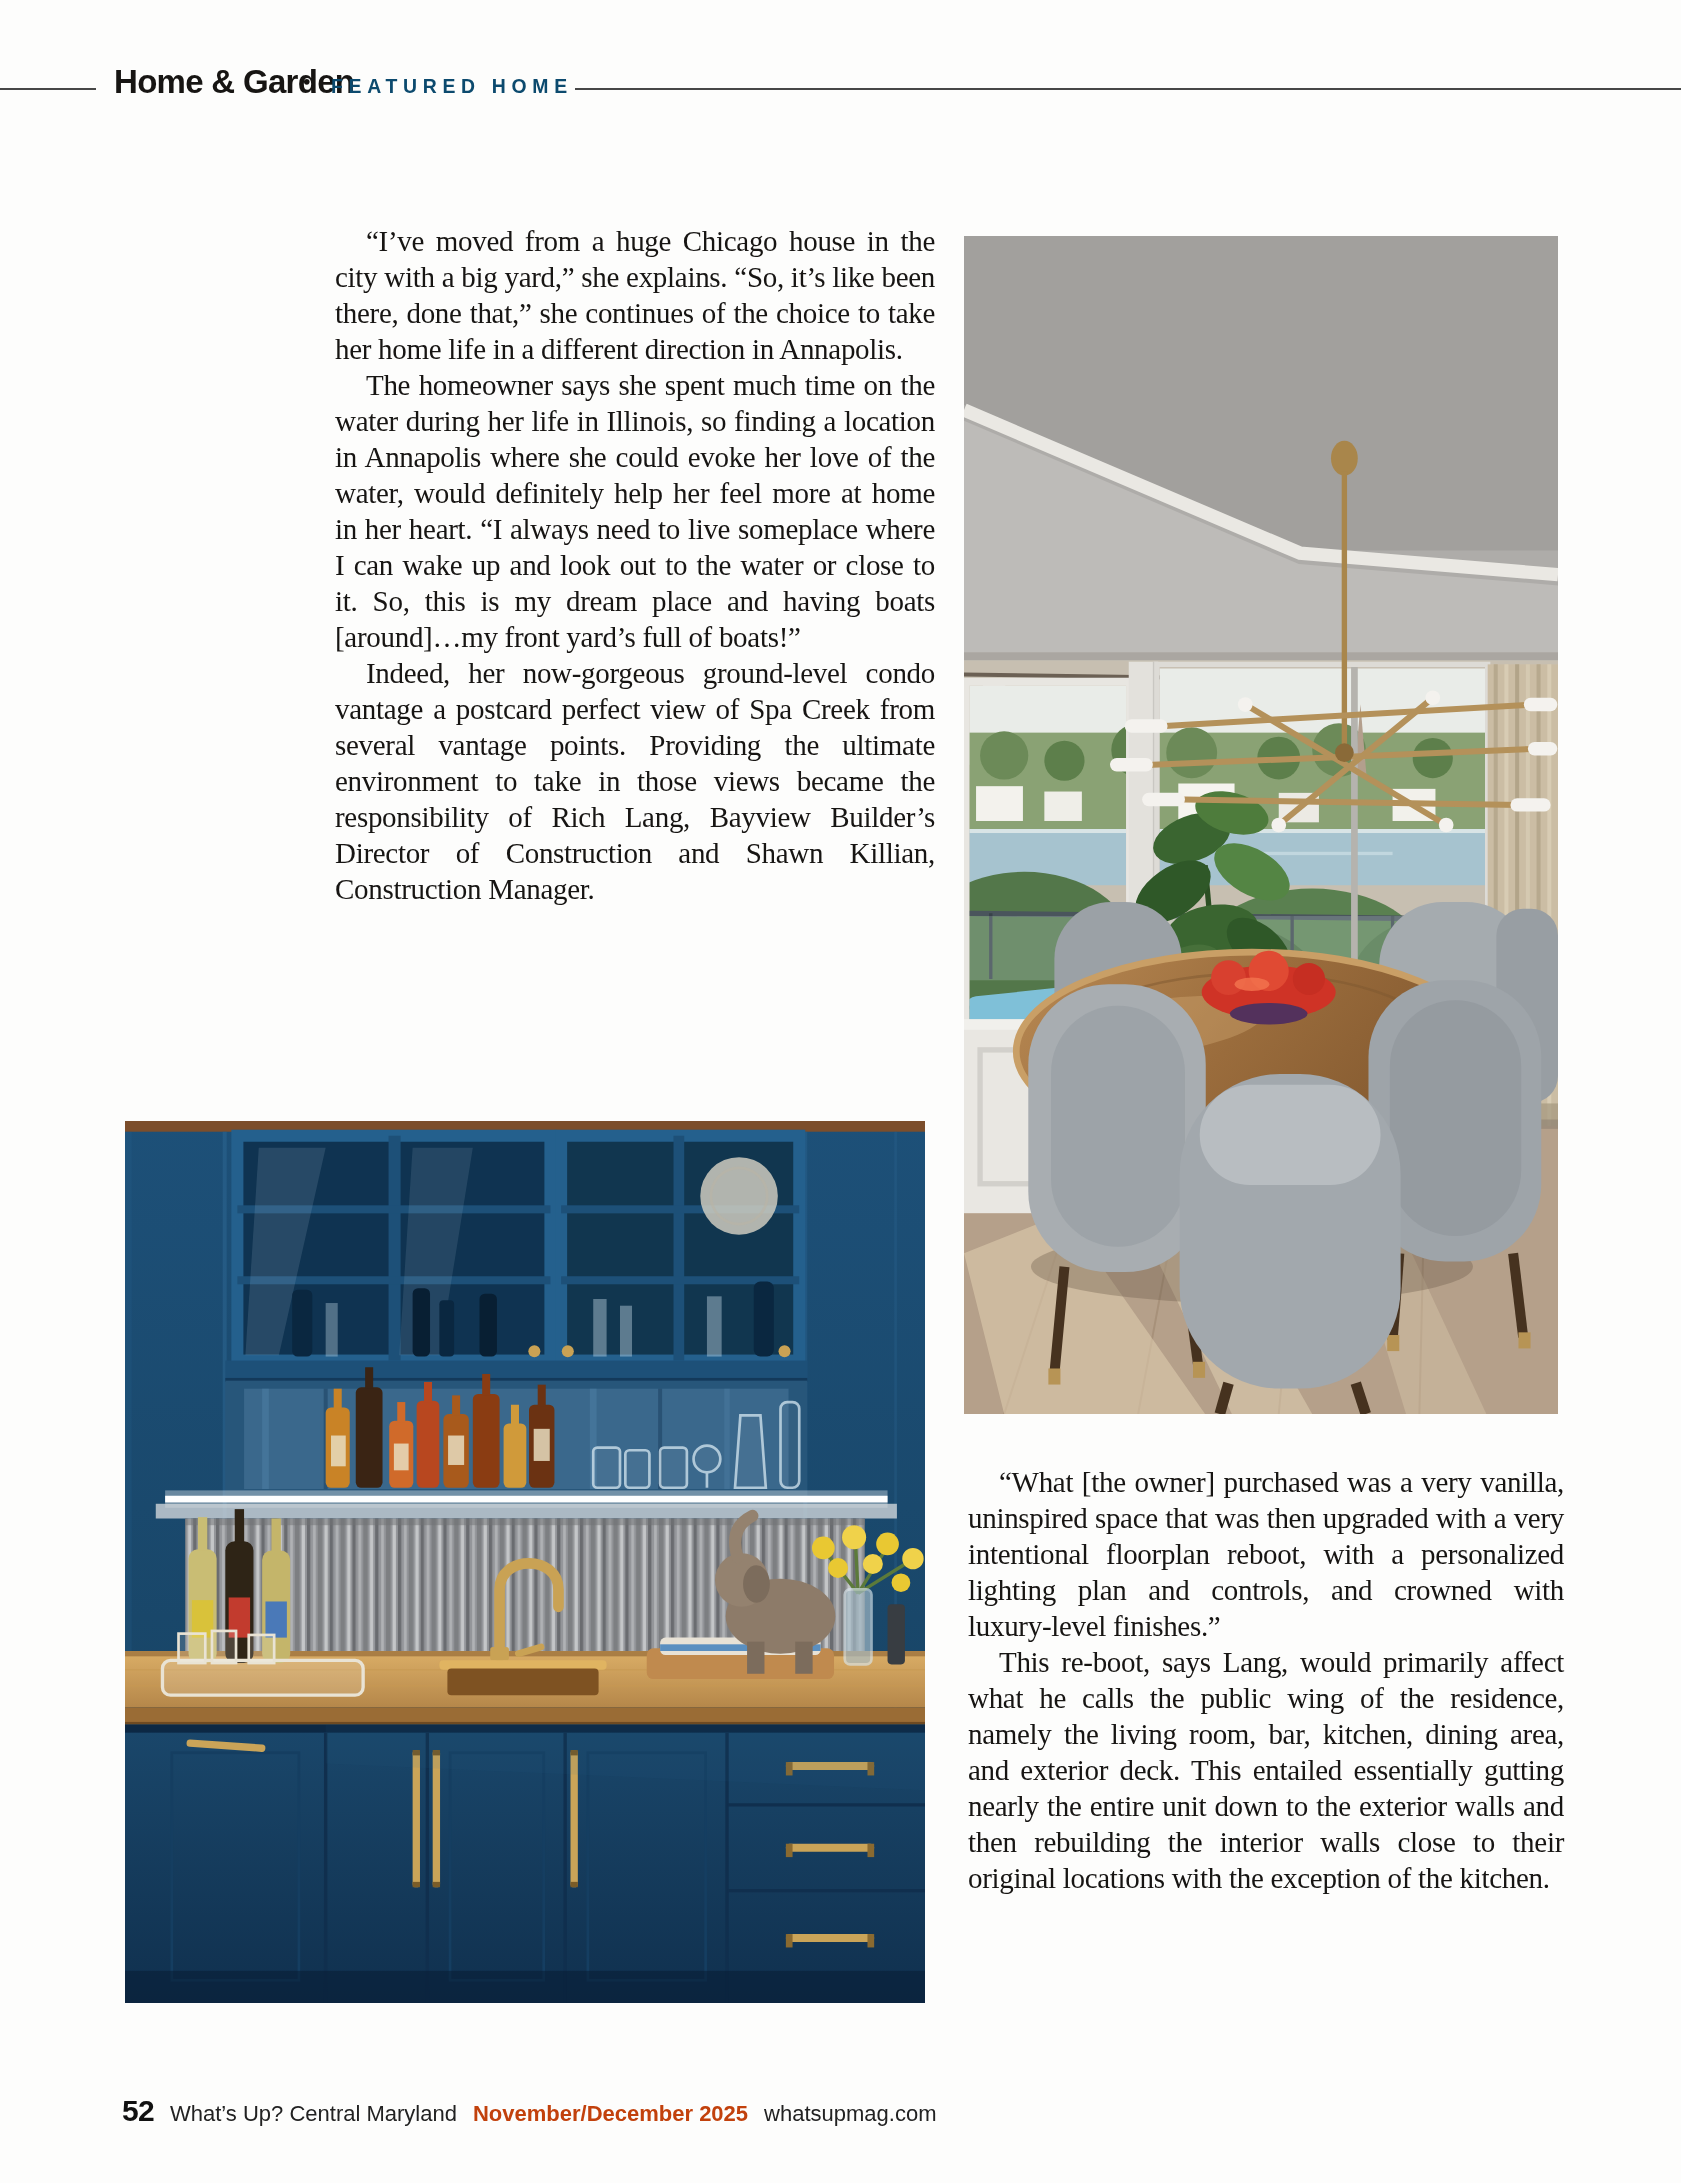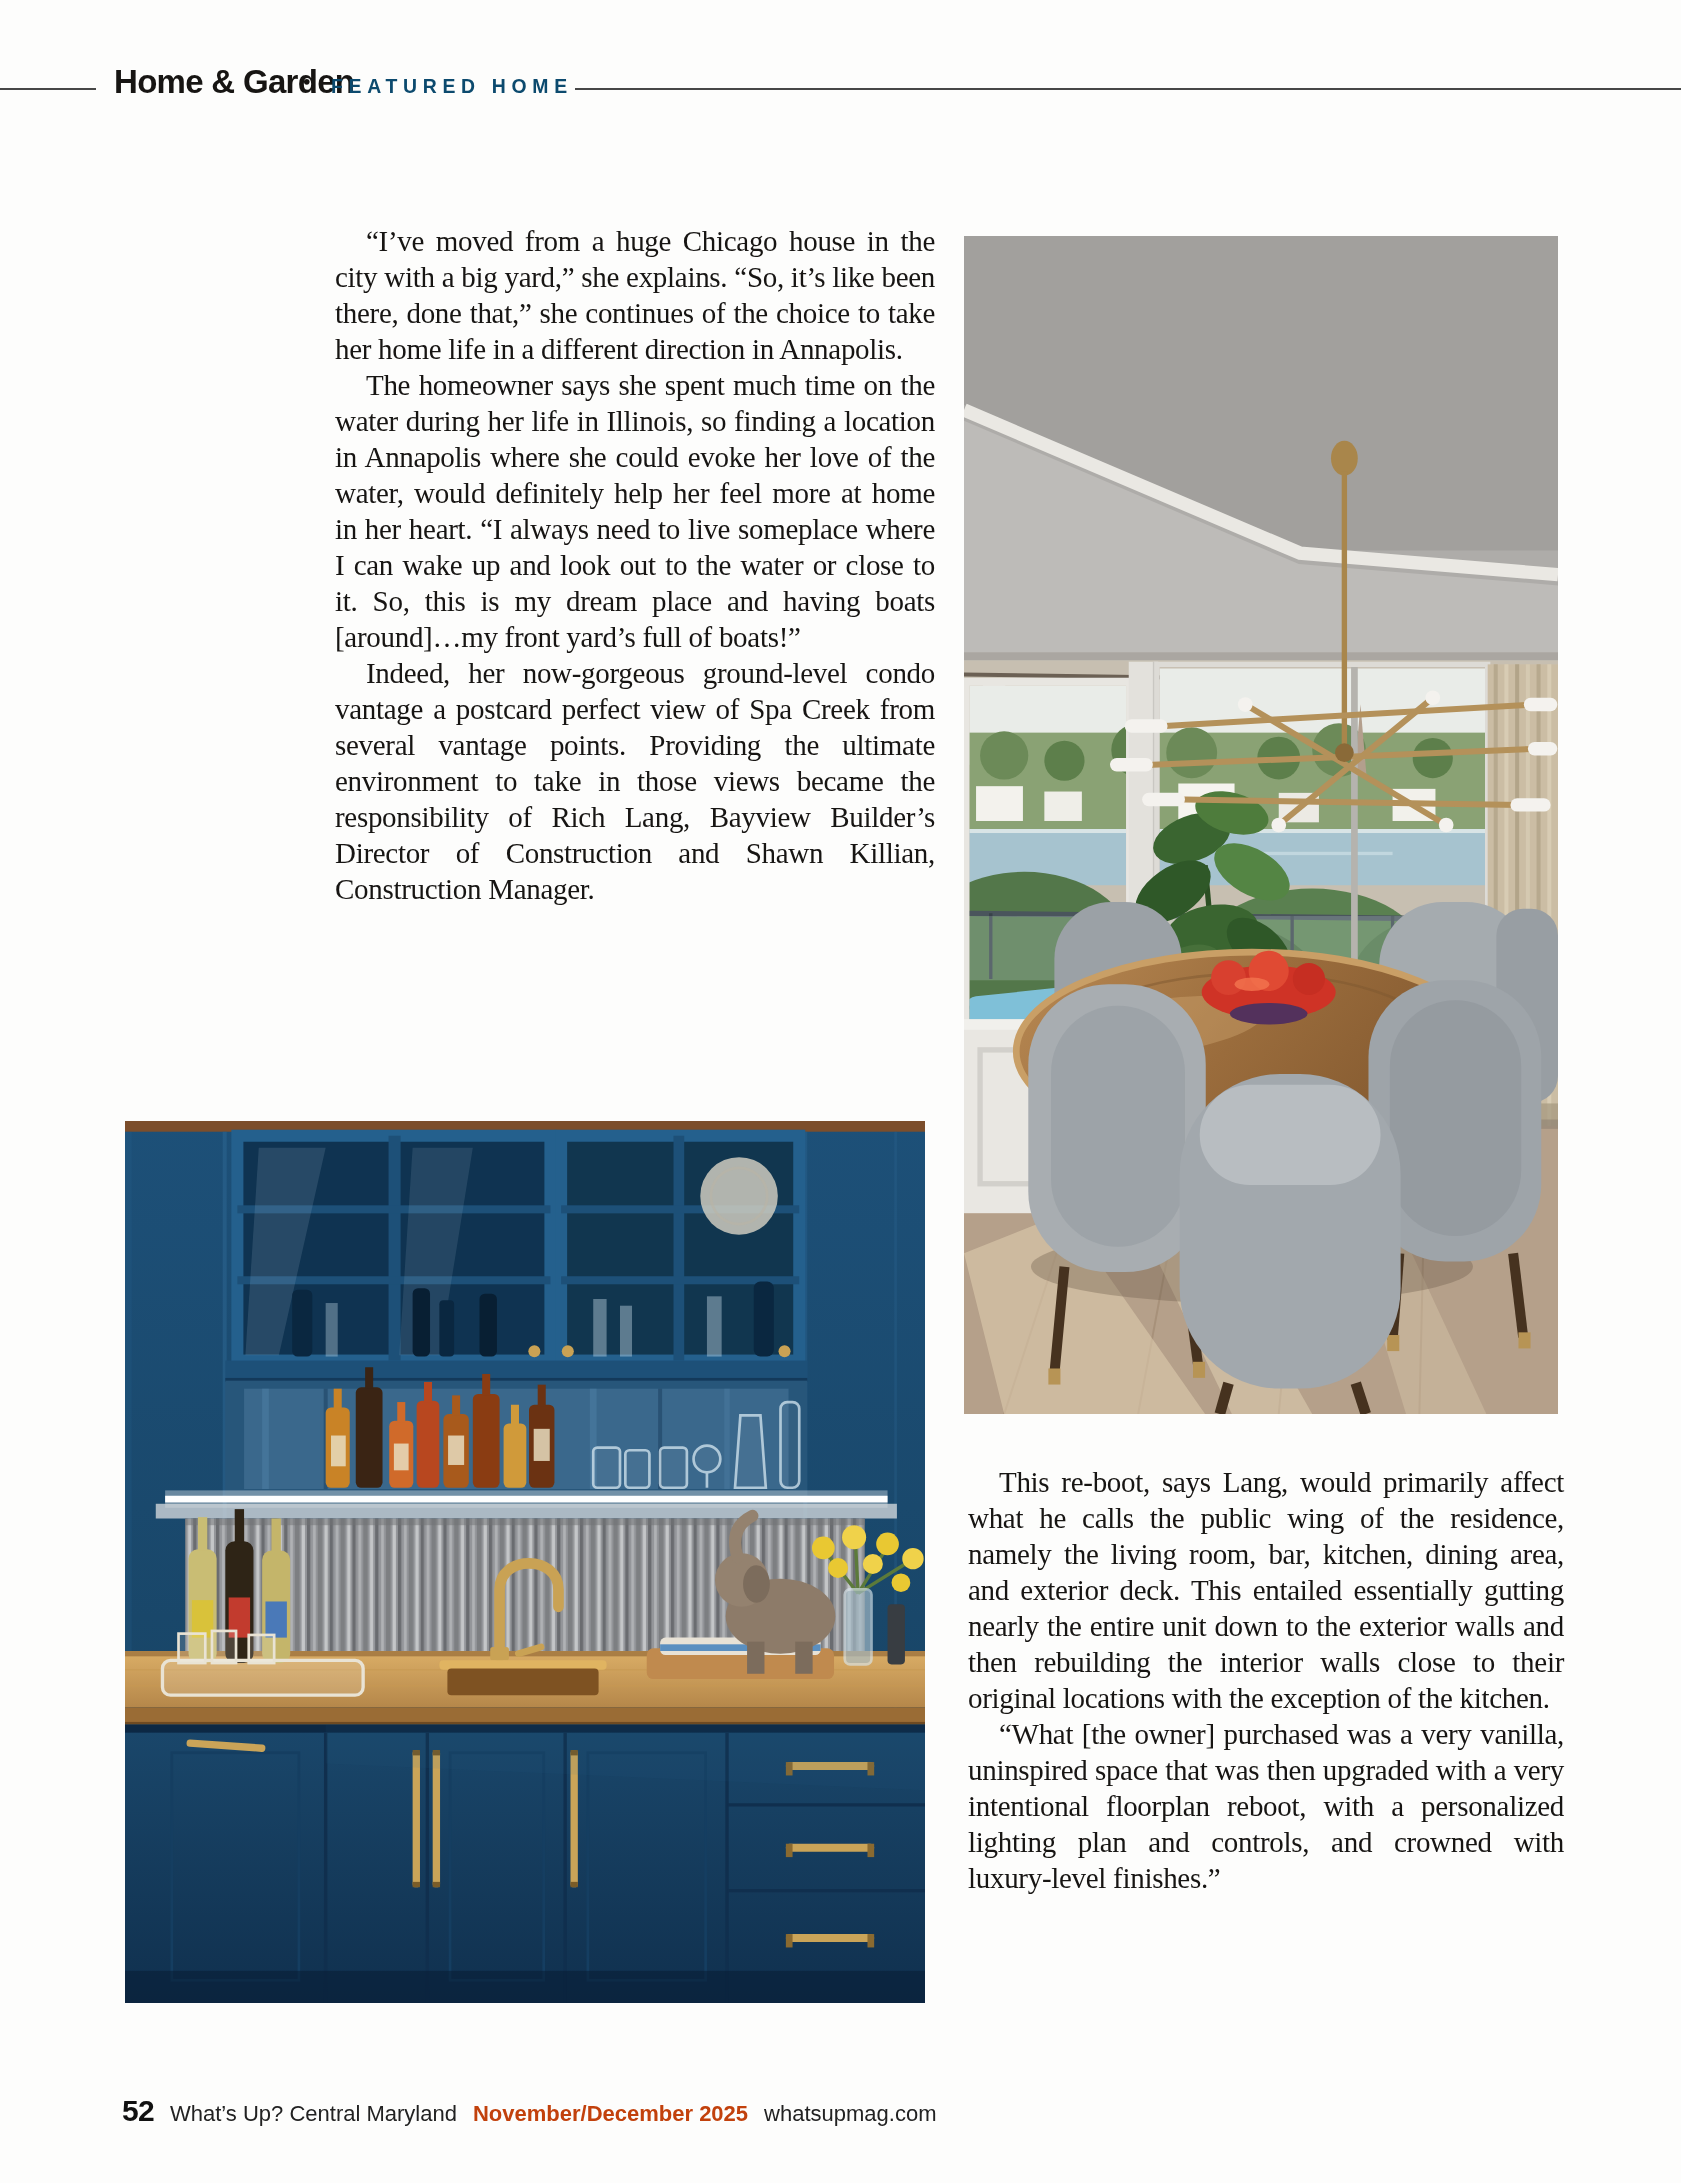--- a/index.html
+++ b/index.html
@@ -460,22 +460,22 @@
             <rect x="988" y="1215" width="10" height="20" fill="#8a6a30"></rect>
             <rect x="1110" y="1215" width="10" height="20" fill="#8a6a30"></rect>
         </g>
         <polygon points="300,902 1196,902 1196,1000 300,960" fill="#2a6292" opacity="0.08"></polygon>
         <rect x="0" y="1270" width="1196" height="48" fill="#081c33" opacity="0.55"></rect>
       </g>
     </svg>
   </figure>
 
   <div class="col col-right">
+    <p>“What [the owner] purchased was a very vanilla, uninspired space that was then upgraded with a very intentional floorplan reboot, with a personalized lighting plan and controls, and crowned with luxury-level finishes.”</p>
     <p>This re-boot, says Lang, would primarily affect what he calls the public wing of the residence, namely the living room, bar, kitchen, dining area, and exterior deck. This entailed essentially gutting nearly the entire unit down to the exterior walls and then rebuilding the interior walls close to their original locations with the exception of the kitchen.</p>
-    <p>“What [the owner] purchased was a very vanilla, uninspired space that was then upgraded with a very intentional floorplan reboot, with a personalized lighting plan and controls, and crowned with luxury-level finishes.”</p>
   </div>
 
   <div class="footer">
     <span class="pg">52</span>
     <span>What’s Up? Central Maryland</span>
     <span class="bold">November/December 2025</span>
     <span>whatsupmag.com</span>
   </div>
 
 </div>

